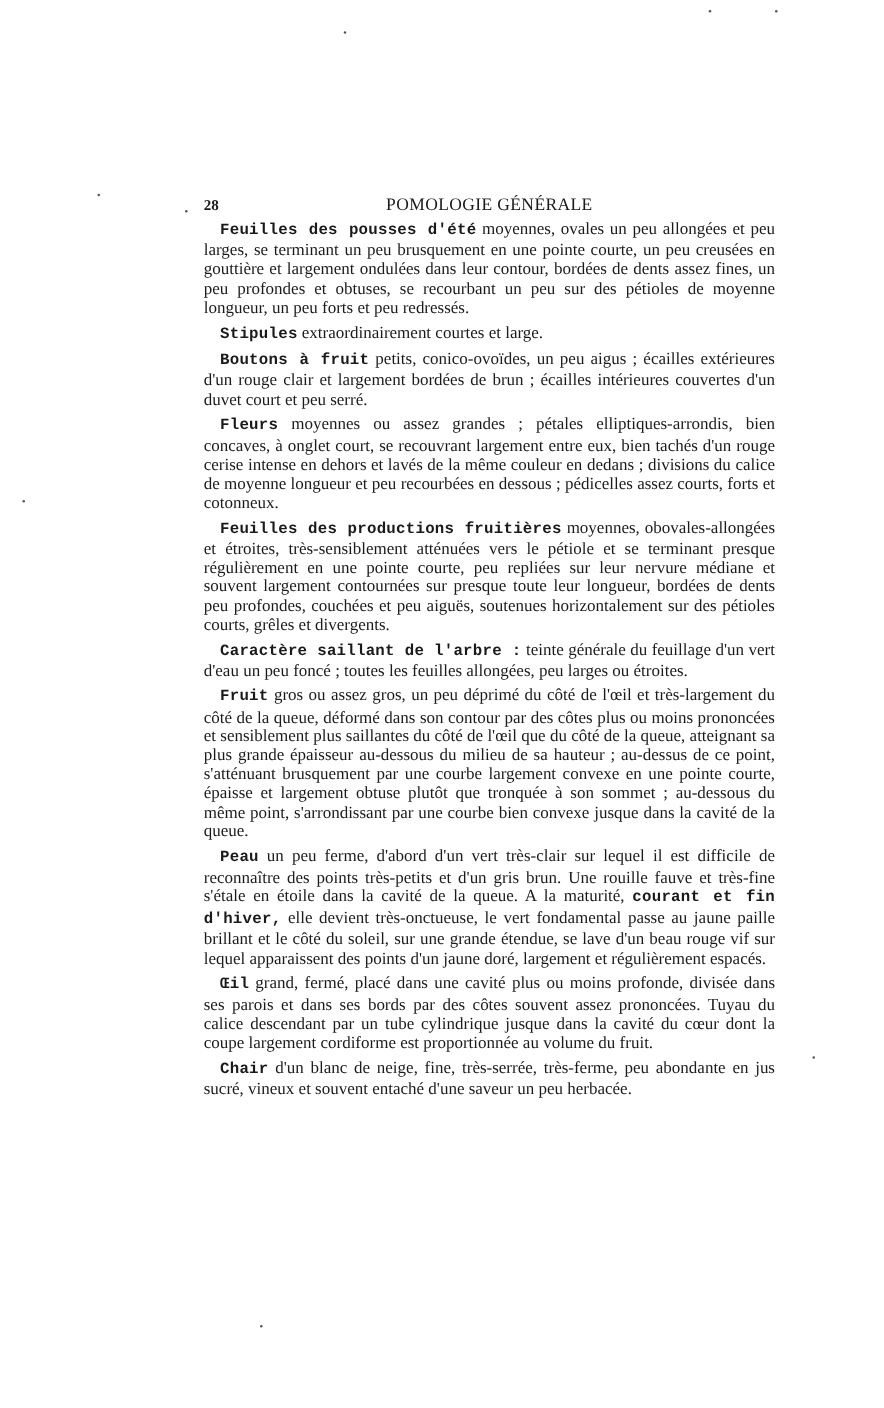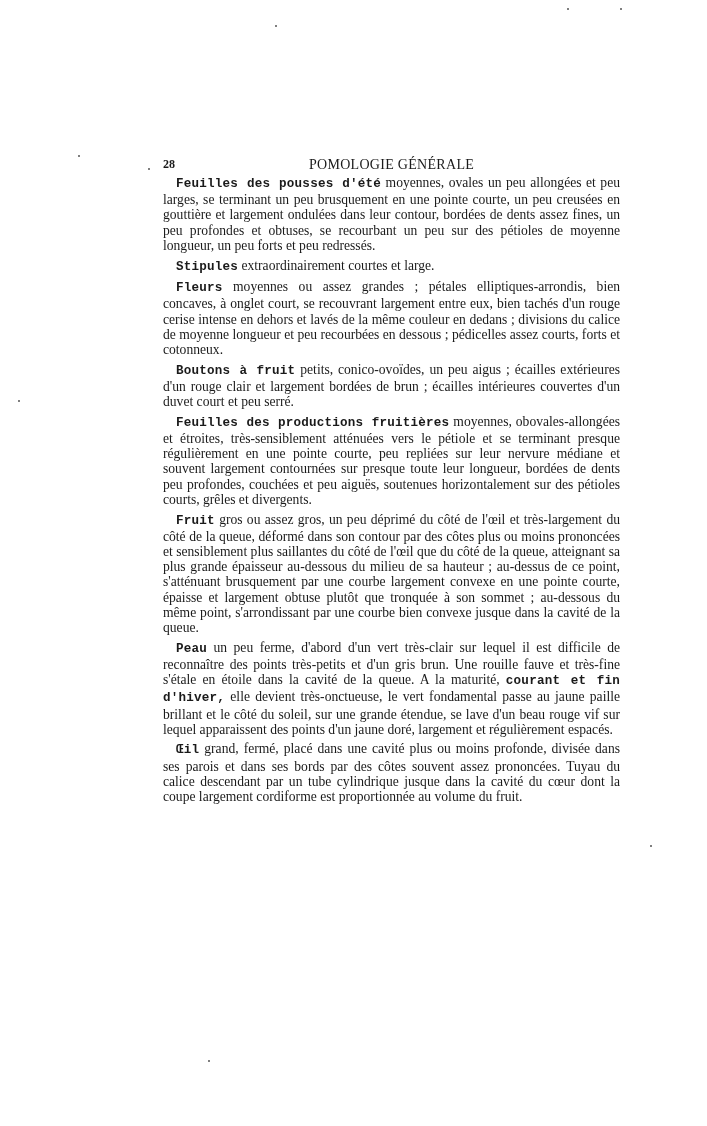--- a/index.html
+++ b/index.html
@@ -19,34 +19,36 @@
 <div class="page">
   <div class="header">
     <span class="page-num">28</span>
     <div class="running-title">POMOLOGIE GÉNÉRALE</div>
   </div>
 
   <p class="para"><span class="term">Feuilles des pousses d'été</span><span> moyennes, ovales un peu allongées et peu larges, se terminant un peu brusquement en une pointe courte, un peu creusées en gouttière et largement ondulées dans leur contour, bordées de dents assez fines, un peu profondes et obtuses, se recourbant un peu sur des pétioles de moyenne longueur, un peu forts et peu redressés.</span></p>
 
   <p class="para"><span class="term">Stipules</span><span> extraordinairement courtes et large.</span></p>
 
+  <p class="para"><span class="term">Boutons à fruit</span><span> petits, conico-ovoïdes, un peu aigus ; écailles extérieures d'un rouge clair et largement bordées de brun ; écailles intérieures couvertes d'un duvet court et peu serré.</span></p>
+
   <p class="para"><span class="term">Fleurs</span><span> moyennes ou assez grandes ; pétales elliptiques-arrondis, bien concaves, à onglet court, se recouvrant largement entre eux, bien tachés d'un rouge cerise intense en dehors et lavés de la même couleur en dedans ; divisions du calice de moyenne longueur et peu recourbées en dessous ; pédicelles assez courts, forts et cotonneux.</span></p>
-
-  <p class="para"><span class="term">Boutons à fruit</span><span> petits, conico-ovoïdes, un peu aigus ; écailles extérieures d'un rouge clair et largement bordées de brun ; écailles intérieures couvertes d'un duvet court et peu serré.</span></p>
 
   <p class="para"><span class="term">Feuilles des productions fruitières</span><span> moyennes, obovales-allongées et étroites, très-sensiblement atténuées vers le pétiole et se terminant presque régulièrement en une pointe courte, peu repliées sur leur nervure médiane et souvent largement contournées sur presque toute leur longueur, bordées de dents peu profondes, couchées et peu aiguës, soutenues horizontalement sur des pétioles courts, grêles et divergents.</span></p>
 
+  <p class="para"><span class="term">Caractère saillant de l'arbre :</span><span> teinte générale du feuillage d'un vert d'eau un peu foncé ; toutes les feuilles allongées, peu larges ou étroites.</span></p>
 
   <p class="para"><span class="term">Fruit</span><span> gros ou assez gros, un peu déprimé du côté de l'œil et très-largement du côté de la queue, déformé dans son contour par des côtes plus ou moins prononcées et sensiblement plus saillantes du côté de l'œil que du côté de la queue, atteignant sa plus grande épaisseur au-dessous du milieu de sa hauteur ; au-dessus de ce point, s'atténuant brusquement par une courbe largement convexe en une pointe courte, épaisse et largement obtuse plutôt que tronquée à son sommet ; au-dessous du même point, s'arrondissant par une courbe bien convexe jusque dans la cavité de la queue.</span></p>
 
   <p class="para"><span class="term">Peau</span><span> un peu ferme, d'abord d'un vert très-clair sur lequel il est difficile de reconnaître des points très-petits et d'un gris brun. Une rouille fauve et très-fine s'étale en étoile dans la cavité de la queue. A la maturité, </span><span class="term">courant et fin d'hiver,</span><span> elle devient très-onctueuse, le vert fondamental passe au jaune paille brillant et le côté du soleil, sur une grande étendue, se lave d'un beau rouge vif sur lequel apparaissent des points d'un jaune doré, largement et régulièrement espacés.</span></p>
 
   <p class="para"><span class="term">Œil</span><span> grand, fermé, placé dans une cavité plus ou moins profonde, divisée dans ses parois et dans ses bords par des côtes souvent assez prononcées. Tuyau du calice descendant par un tube cylindrique jusque dans la cavité du cœur dont la coupe largement cordiforme est proportionnée au volume du fruit.</span></p>
 
 
+  <p class="para"><span class="term">Chair</span><span> d'un blanc de neige, fine, très-serrée, très-ferme, peu abondante en jus sucré, vineux et souvent entaché d'une saveur un peu herbacée.</span></p>
 </div>
 
 <div class="speck" style="left:275px;top:25px;"></div>
 <div class="speck" style="left:567px;top:8px;"></div>
 <div class="speck" style="left:620px;top:8px;"></div>
 <div class="speck" style="left:78px;top:155px;"></div>
 <div class="speck" style="left:148px;top:168px;"></div>
 <div class="speck" style="left:18px;top:400px;"></div>
 <div class="speck" style="left:650px;top:845px;"></div>
 <div class="speck" style="left:208px;top:1060px;"></div>

